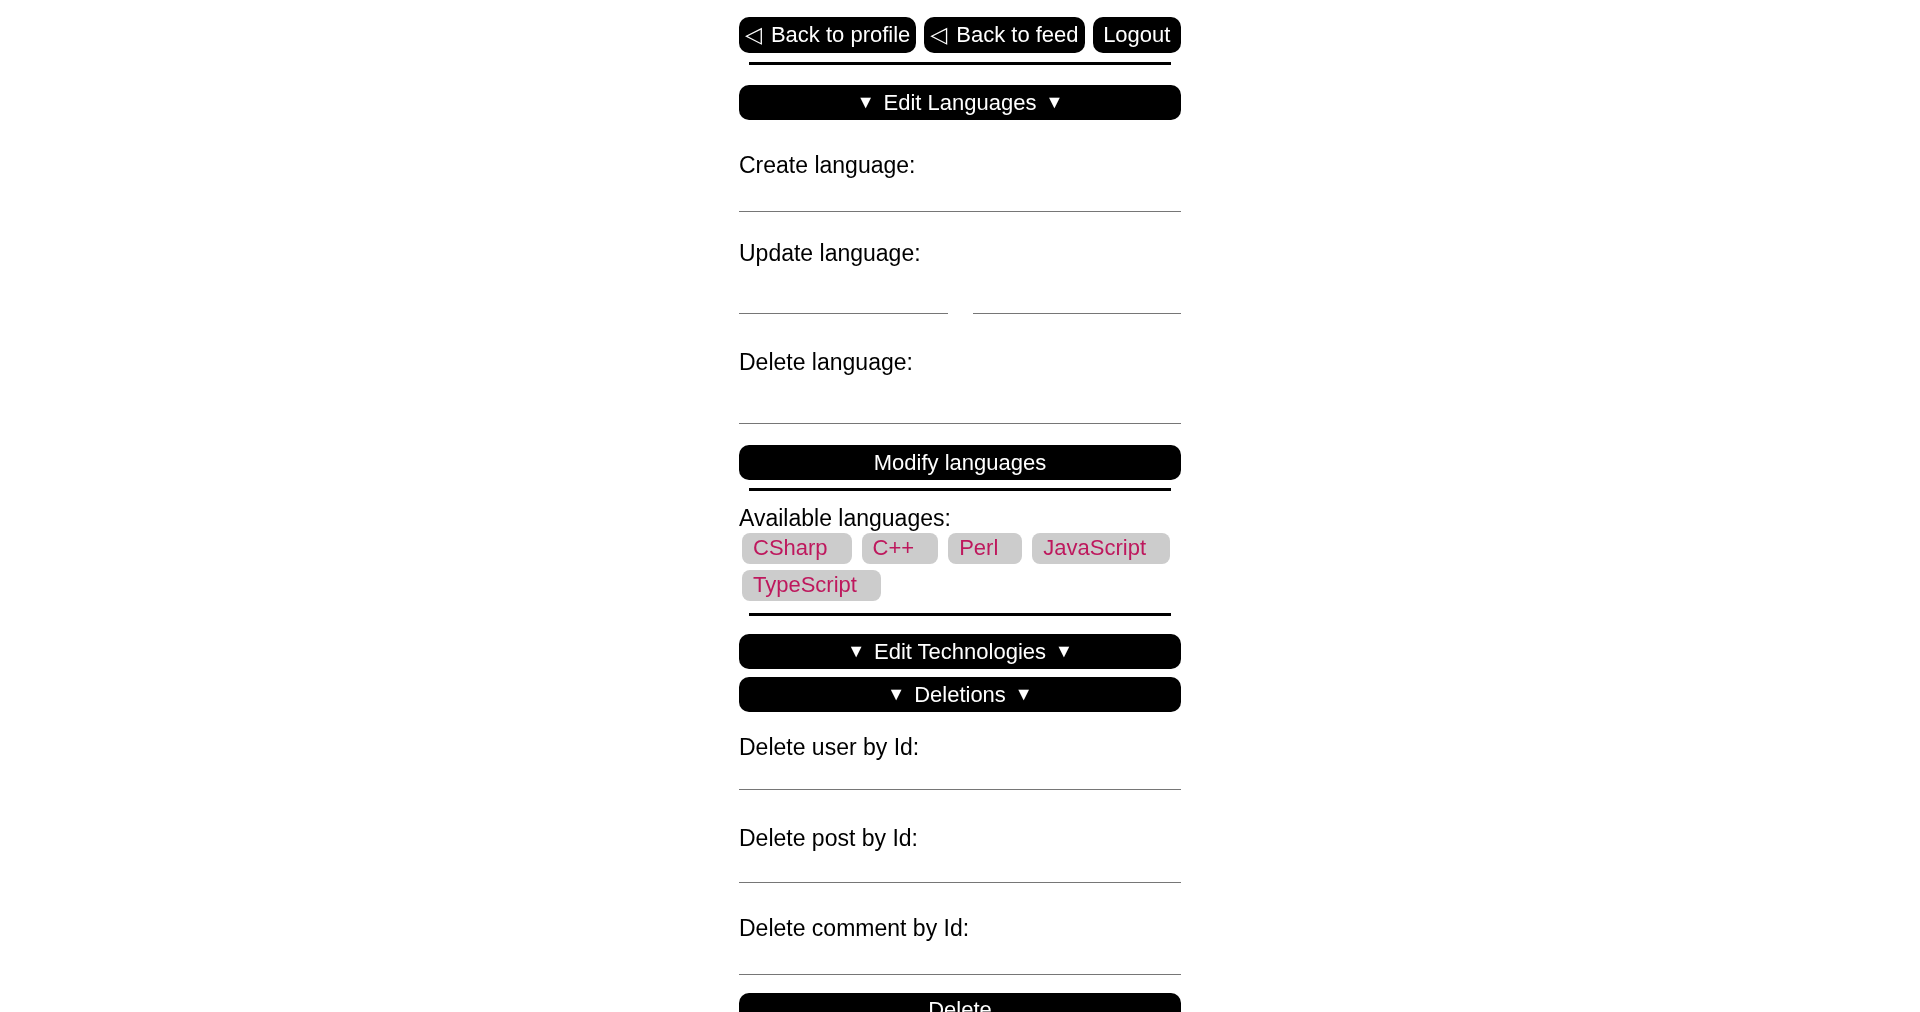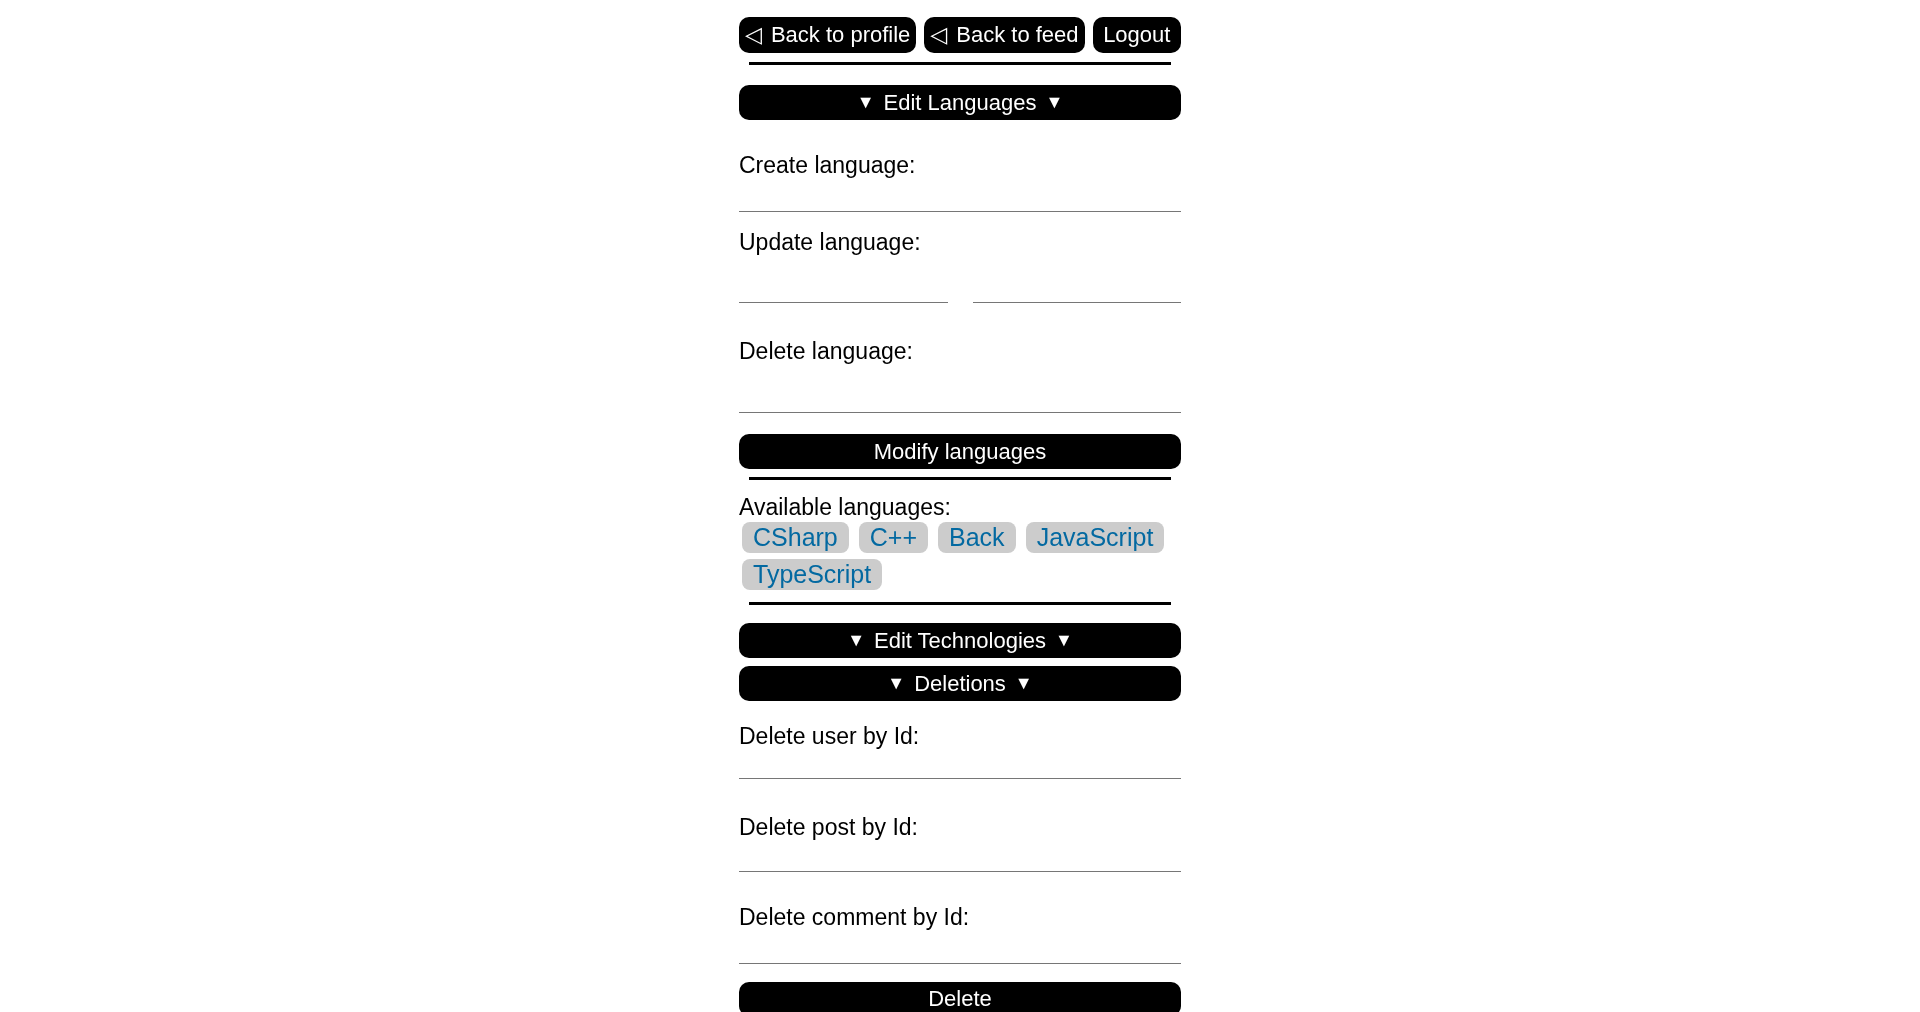--- a/index.html
+++ b/index.html
@@ -77,24 +77,24 @@
   }
   .pair .uline { flex: 1; }
   .chips {
     display: flex;
     flex-wrap: wrap;
     gap: 6px 10px;
     padding-left: 3px;
   }
   .chip {
     background: #cccccc;
-    color: #0369a1;
+    color: #be185d;
     border-radius: 8px;
-    padding: 2px 11px 3px 11px;
-    font-size: 25px;
+    padding: 2px 24px 3px 11px;
+    font-size: 22px;
     line-height: 26px;
   }
   .caret { font-size: 18px; }
 </style>
 </head>
 <body>
 
 <div class="page">
   <div class="col">
 
@@ -116,40 +116,40 @@
 
     <button class="btn wide" style="margin-top:20px">
       <span class="caret">▼</span>
       <span>Edit Languages</span>
       <span class="caret">▼</span>
     </button>
 
     <label class="lbl" style="margin-top:30px">Create language:</label>
     <input class="uline" type="text" value="" style="">
 
-    <label class="lbl" style="margin-top:15px">Update language:</label>
+    <label class="lbl" style="margin-top:26px">Update language:</label>
     <div class="pair" style="margin-top:14px">
       <input class="uline" type="text" value="" style="">
       <input class="uline" type="text" value="" style="">
     </div>
 
     <label class="lbl" style="margin-top:33px">Delete language:</label>
     <input class="uline" style="margin-top: 15px;" type="text" value="">
 
     <button class="btn wide" style="margin-top:21px">
       <span>Modify languages</span>
     </button>
 
     <hr class="rule" style="margin-top:8px">
 
     <div class="lbl" style="margin-top:12px">Available languages:</div>
     <div class="chips">
         <span class="chip">CSharp</span>
         <span class="chip">C++</span>
-        <span class="chip">Back</span>
+        <span class="chip">Perl</span>
         <span class="chip">JavaScript</span>
         <span class="chip">TypeScript</span>
       </div>
 
     <hr class="rule" style="margin-top:12px">
 
     <button class="btn wide" style="margin-top:18px">
       <span class="caret">▼</span>
       <span>Edit Technologies</span>
       <span class="caret">▼</span>

